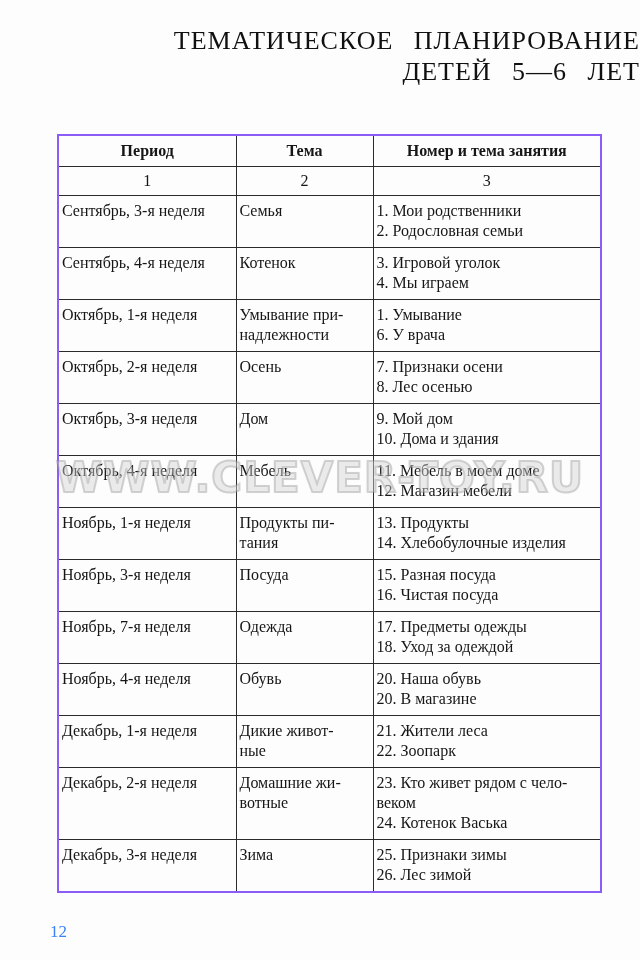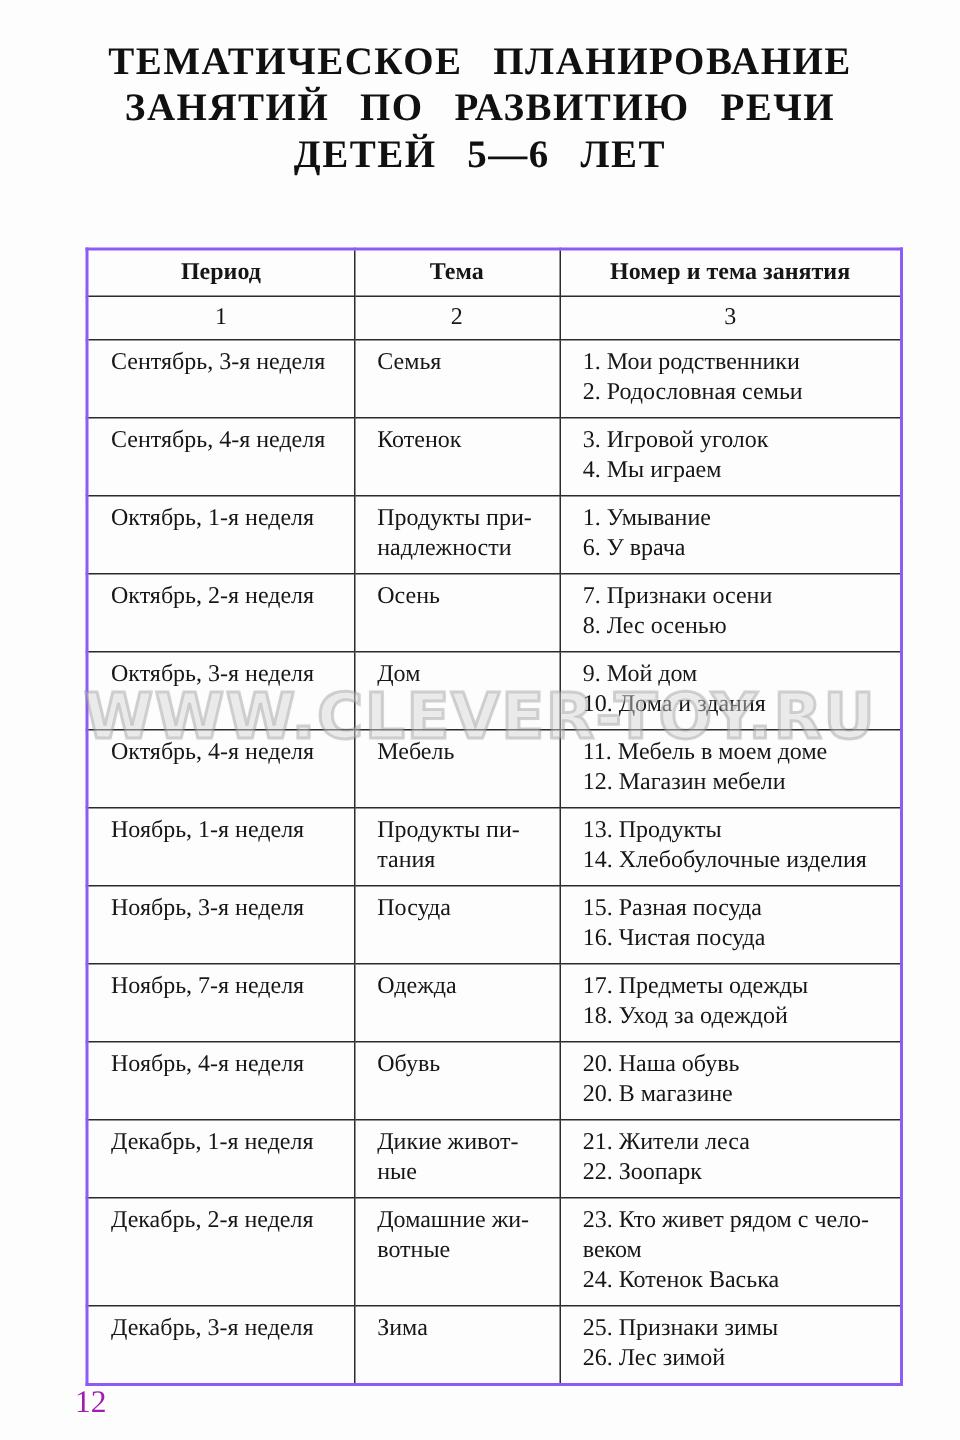--- a/index.html
+++ b/index.html
@@ -10,41 +10,41 @@
     width: 640px;
     height: 960px;
     background: #fdfdfd;
     position: relative;
     overflow: hidden;
     font-family: "Liberation Serif", "DejaVu Serif", serif;
     color: #161616;
   }
   .page-title {
     margin-top: 25px;
-    text-align: center;
-    font-weight: bold;
+    text-align: right;
+    font-weight: normal;
     font-size: 26px;
     line-height: 31px;
     letter-spacing: 1px;
     word-spacing: 13px;
     color: #101010;
   }
   .planning-table {
     margin-left: 57px;
     margin-top: 47px;
     width: 543px;
     border-collapse: collapse;
     table-layout: fixed;
     font-size: 16px;
     line-height: 20px;
   }
   .planning-table td, .planning-table th {
     border: 1.6px solid #2b2b2b;
     vertical-align: top;
-    padding: 5px 8px 6px 15px;
+    padding: 5px 8px 6px 3px;
     white-space: pre-line;
     text-align: left;
     font-weight: normal;
   }
   .planning-table .hdr {
     font-weight: bold;
     text-align: center;
     padding: 5px 4px;
     white-space: normal;
   }
@@ -68,30 +68,29 @@
     -webkit-text-stroke: 2px rgba(148,148,148,0.38);
     text-shadow: 0 0 2px rgba(160,160,160,0.28);
     pointer-events: none;
     z-index: 5;
     user-select: none;
   }
   .page-number {
     position: absolute;
     left: 50px;
     top: 922px;
-    font-size: 21px;
-    color: #a21caf;
+    font-size: 17px;
+    color: #3b82f6;
   }
 </style>
 </head>
 <body>
 
 <div class="page-title">
   <div>ТЕМАТИЧЕСКОЕ ПЛАНИРОВАНИЕ</div>
-  <div>ЗАНЯТИЙ ПО РАЗВИТИЮ РЕЧИ</div>
   <div>ДЕТЕЙ 5—6 ЛЕТ</div>
 </div>
 
 <table class="planning-table">
   <colgroup>
     <col style="width:178px">
     <col style="width:137px">
     <col style="width:228px">
   </colgroup>
   <tbody>
@@ -114,21 +113,21 @@
   </tr>
 
   <tr>
     <td class="cell">Сентябрь, 4-я неделя</td>
     <td class="cell">Котенок</td>
     <td class="cell"><div class="lesson-line">3. Игровой уголок</div><div class="lesson-line">4. Мы играем</div></td>
   </tr>
 
   <tr>
     <td class="cell">Октябрь, 1-я неделя</td>
-    <td class="cell">Продукты при-
+    <td class="cell">Умывание при-
 надлежности</td>
     <td class="cell"><div class="lesson-line">1. Умывание</div><div class="lesson-line">6. У врача</div></td>
   </tr>
 
   <tr>
     <td class="cell">Октябрь, 2-я неделя</td>
     <td class="cell">Осень</td>
     <td class="cell"><div class="lesson-line">7. Признаки осени</div><div class="lesson-line">8. Лес осенью</div></td>
   </tr>
 

